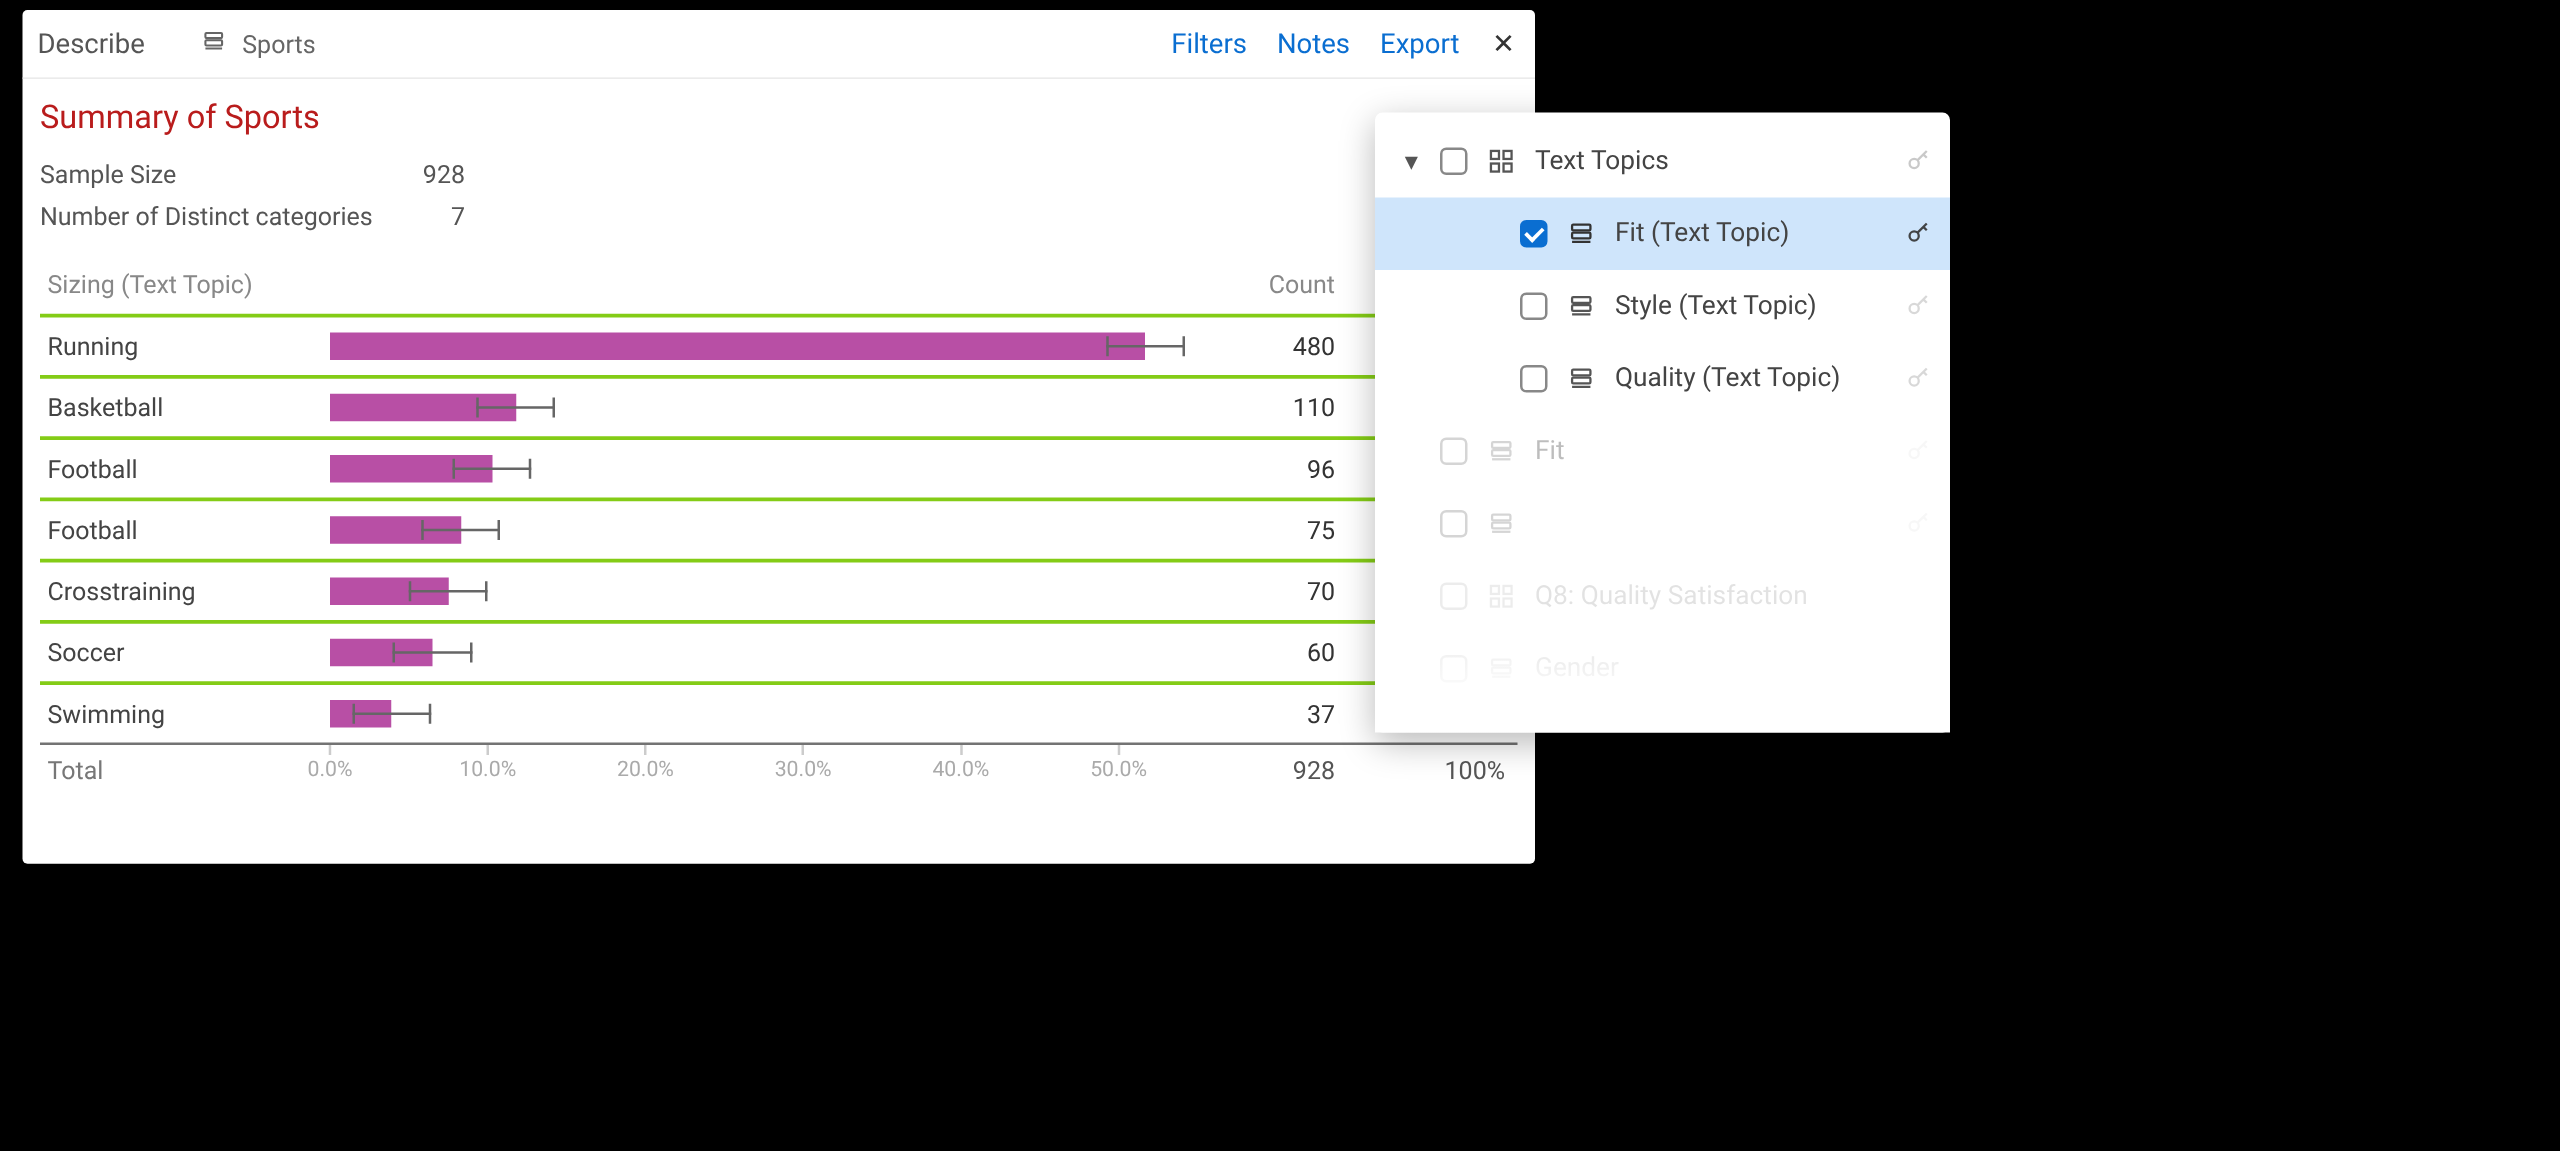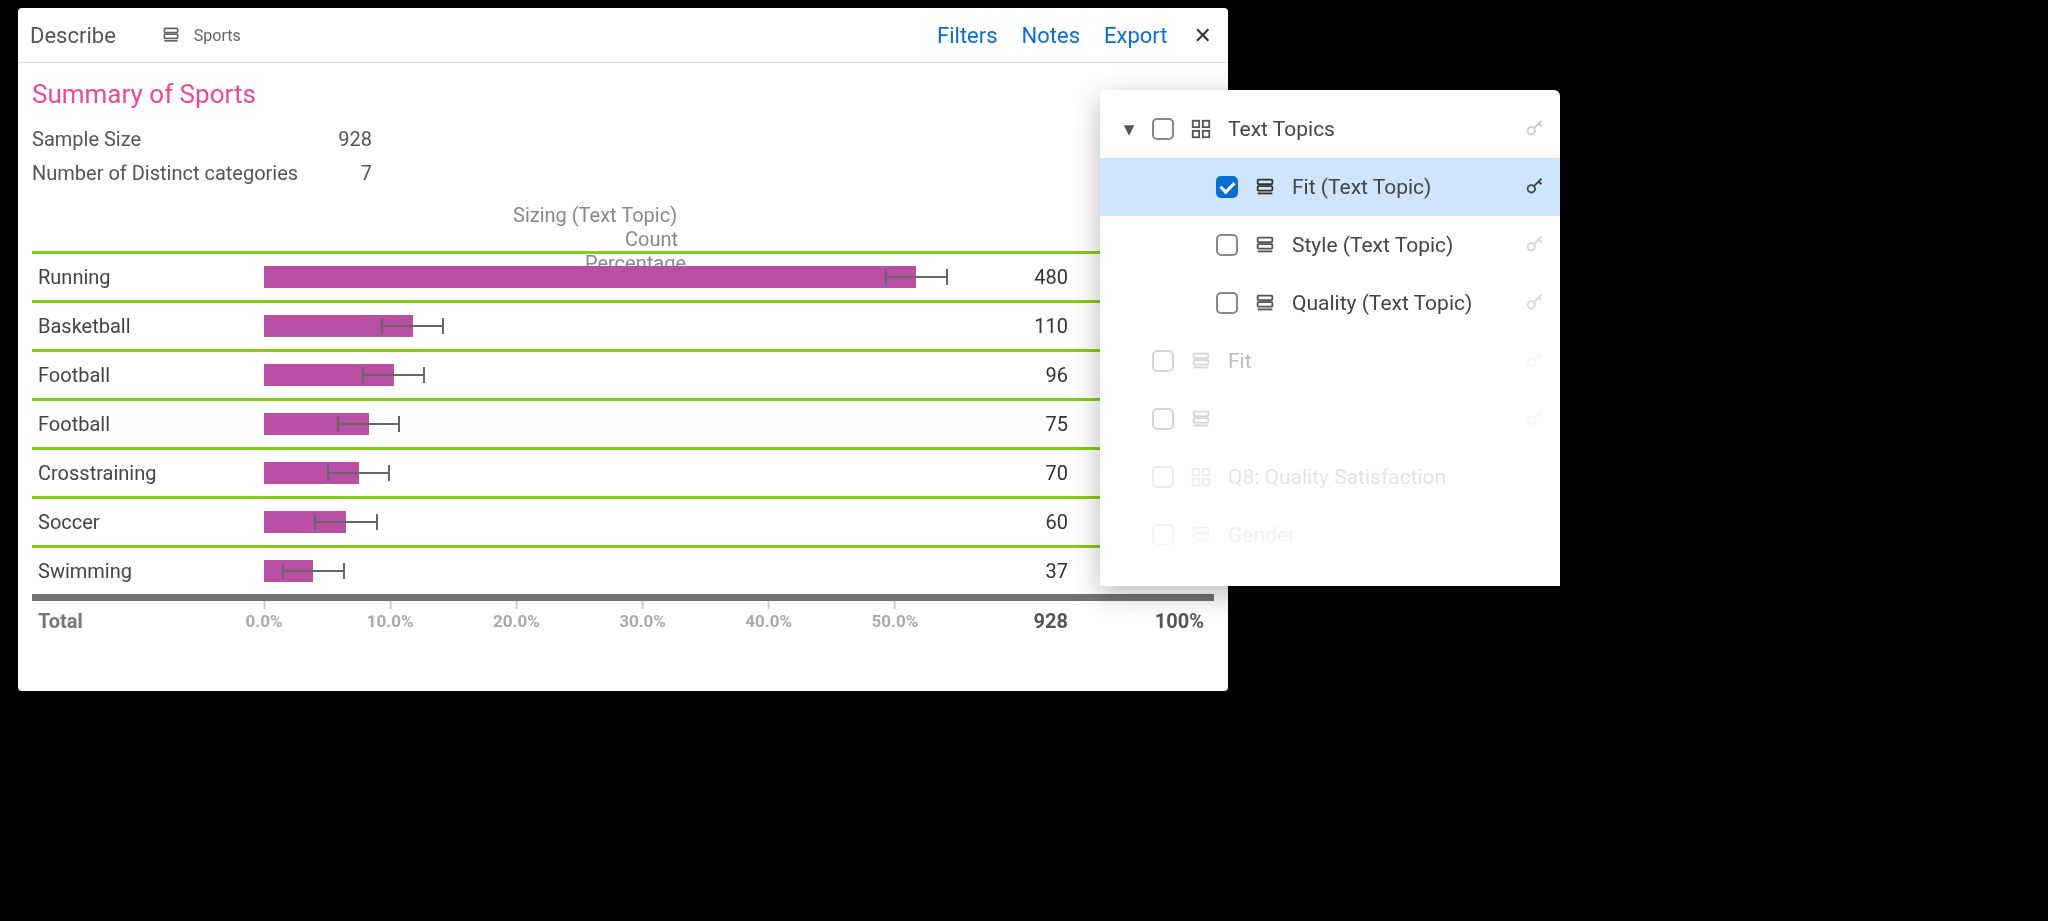--- a/index.html
+++ b/index.html
@@ -23,30 +23,30 @@
   .header {
     display: flex;
     align-items: center;
     justify-content: space-between;
     height: 55px;
     padding: 0 14px 0 12px;
     border-bottom: 1px solid #e5e5e5;
   }
   .header-left { display: flex; align-items: center; gap: 42px; }
   .describe-title { font-size: 22px; color: #555; font-weight: 400; }
-  .sports-chip { display: flex; align-items: flex-end; gap: 10px; font-size: 16px; color: #666; }
+  .sports-chip { display: flex; align-items: flex-start; gap: 10px; font-size: 20px; color: #666; }
   .header-right { display: flex; align-items: center; gap: 24px; font-size: 22px; }
   .link { color: #0a6ed1; cursor: pointer; }
   .close-x { color: #333; font-size: 22px; cursor: pointer; padding: 0 2px; }
   .body { padding: 16px 14px 0 14px; }
-  .summary-title { font-size: 26px; color: #ec4899; margin-bottom: 18px; }
+  .summary-title { font-size: 26px; color: #b91c1c; margin-bottom: 18px; }
   .meta-row { display: flex; font-size: 20px; color: #555; margin-bottom: 10px; }
   .meta-label { width: 280px; }
   .meta-val { width: 60px; text-align: right; }
-  .table-hdr { display: flex; align-items: center; height: 48px; margin-top: 18px; color: #888; font-size: 20px; flex-direction: column; }
+  .table-hdr { display: flex; align-items: center; height: 48px; margin-top: 18px; color: #888; font-size: 20px; }
   .col-label { width: 232px; padding-left: 6px; }
   .col-bar { flex: 1; }
   .col-count { width: 110px; text-align: right; }
   .col-pct { width: 146px; text-align: right; padding-right: 10px; }
   .rows { }
   .row {
     display: flex; align-items: center; height: 49px;
     border-top: 3px solid #84cc16; font-size: 20px; color: #333;
   }
   .row .col-label { color: #444; }
@@ -55,22 +55,22 @@
   .err { position: absolute; top: 50%; height: 0; }
   .err::before {
     content:""; position:absolute; left:0; right:0; top:-1px; height:2px; background:#666;
   }
   .err::after, .err .cap1 {
     content:""; position:absolute; top:-8px; width:2px; height:16px; background:#666;
   }
   .err::after { right:0; }
   .err .cap1 { left:0; }
   .axis-row {
-    display:flex; align-items:flex-start; height:42px; border-top:7px solid #737373;
-    font-size:20px; color:#777;font-weight:bold;
+    display:flex; align-items:flex-start; height:42px; border-top:2px solid #737373;
+    font-size:20px; color:#777;
   }
   .axis-row .col-label { color:#777; padding-top:8px; }
   .axis-area { flex:1; position:relative; height:100%; }
   .tick { position:absolute; top:0; transform:translateX(-50%); text-align:center; font-size:17px; color:#aaa; }
   .tick::before { content:""; display:block; width:2px; height:8px; background:#ccc; margin:0 auto 2px; }
   .axis-row .col-count, .axis-row .col-pct { padding-top:8px; color:#555; }
 
   
   .side-panel {
     position:absolute; left:1100px; top:90px; width:460px; background:#fff;

